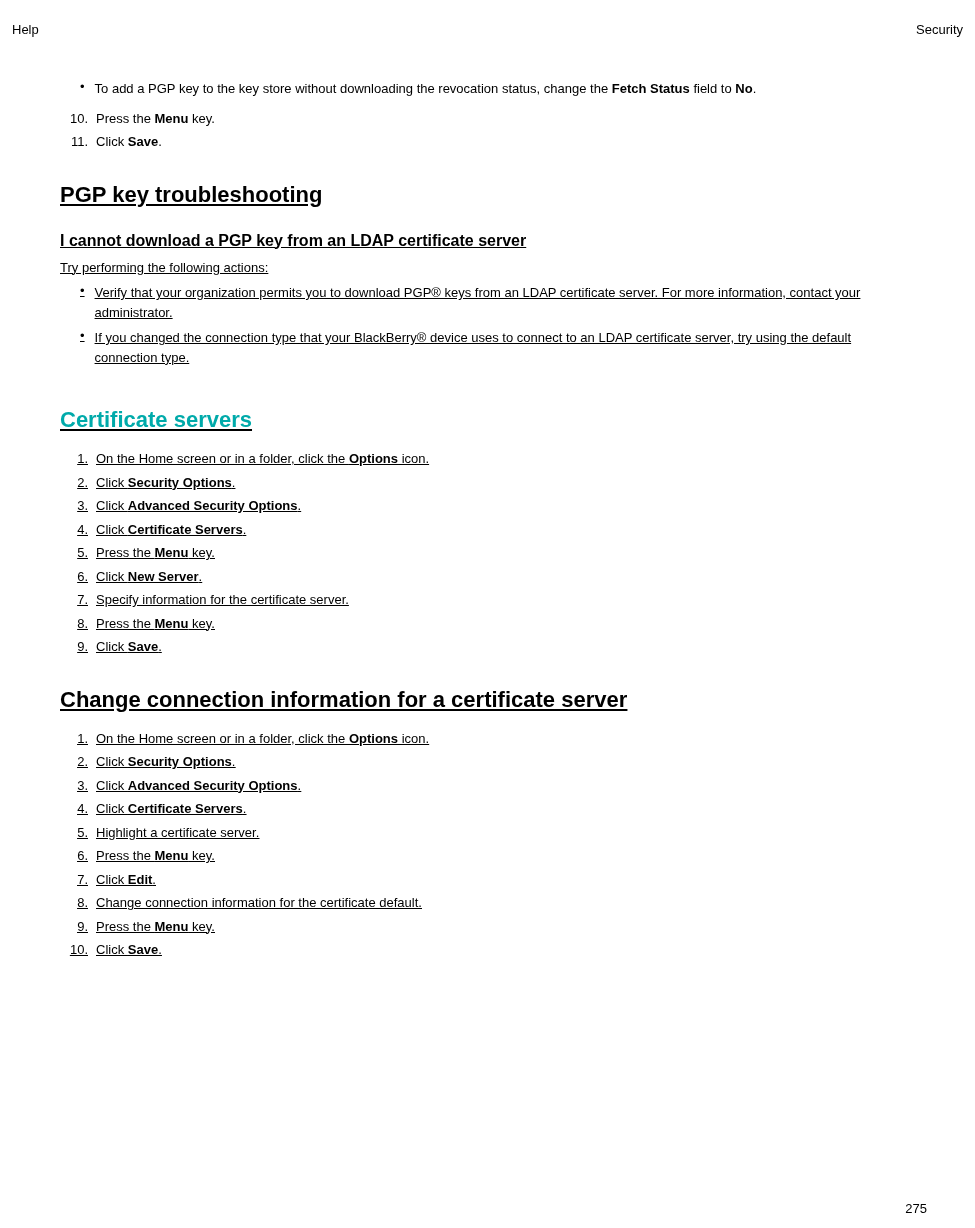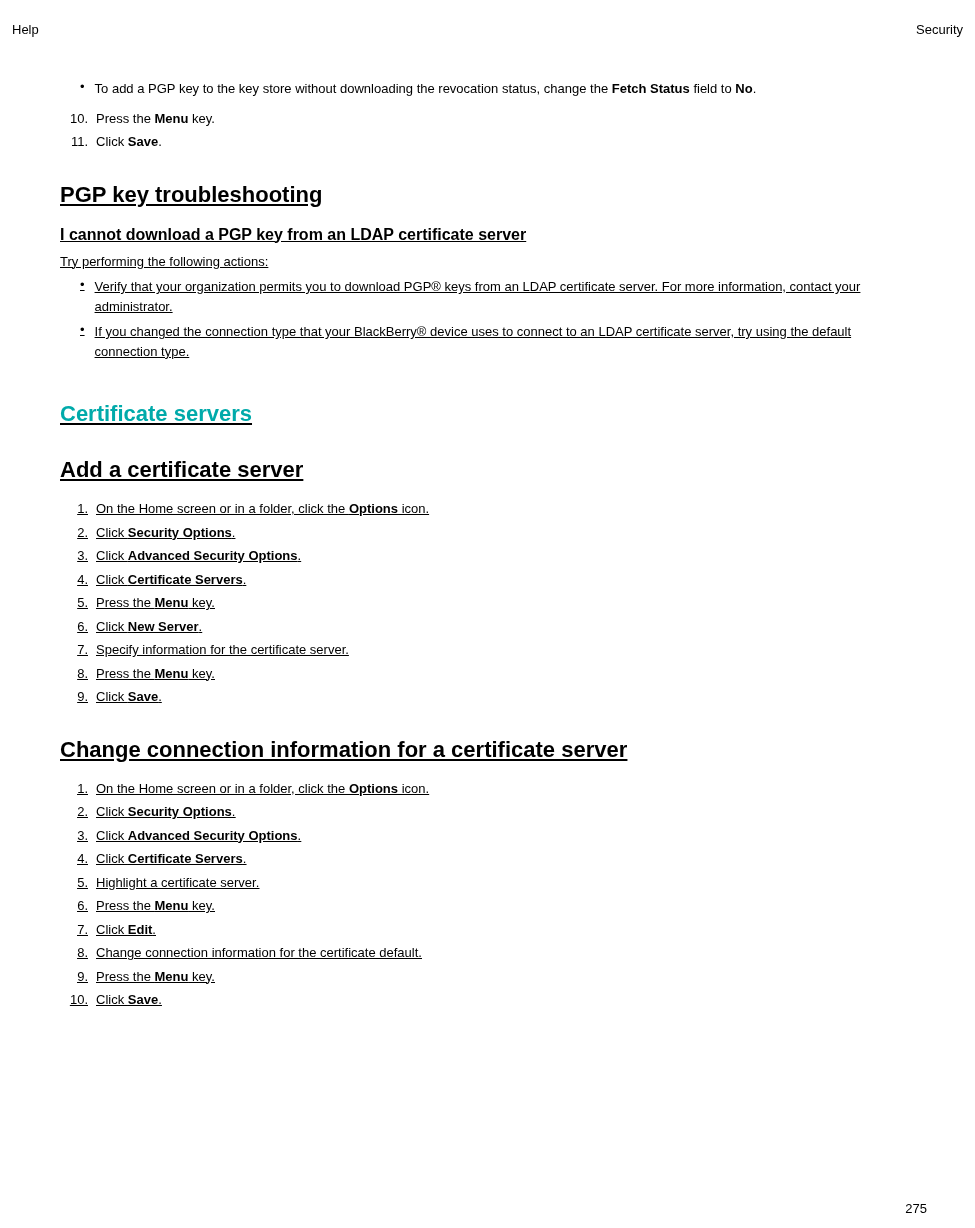--- a/index.html
+++ b/index.html
@@ -67,21 +67,21 @@
       font-weight: bold;
       color: #000;
       margin-bottom: 16px;
       margin-top: 30px;
     }
     h2.sub-heading {
       font-size: 16px;
       font-weight: bold;
       color: #000;
       margin-bottom: 8px;
-      margin-top: 18px;
+      margin-top: 24px;
     }
     h2.cyan-heading {
       font-size: 22px;
       font-weight: bold;
       color: #00AAAA;
       margin-bottom: 16px;
       margin-top: 40px;
     }
     .intro-text {
       font-size: 13px;
@@ -143,21 +143,20 @@
     </div>
     <div class="bullet-item">
       <span class="bullet-dot">•</span>
       <span class="bullet-text">If you changed the connection type that your BlackBerry® device uses to connect to an LDAP certificate server, try using the default connection type.</span>
     </div>
   </div>
 
   <div class="section-gap">
     <h2 class="cyan-heading">Certificate servers</h2>
 
-    <h1 class="section-heading">Add a certificate server</h1>
 
     <div>
       <div class="numbered-item">
         <span class="num">1.</span>
         <span>On the Home screen or in a folder, click the <strong>Options</strong> icon.</span>
       </div>
       <div class="numbered-item">
         <span class="num">2.</span>
         <span>Click <strong>Security Options</strong>.</span>
       </div>

